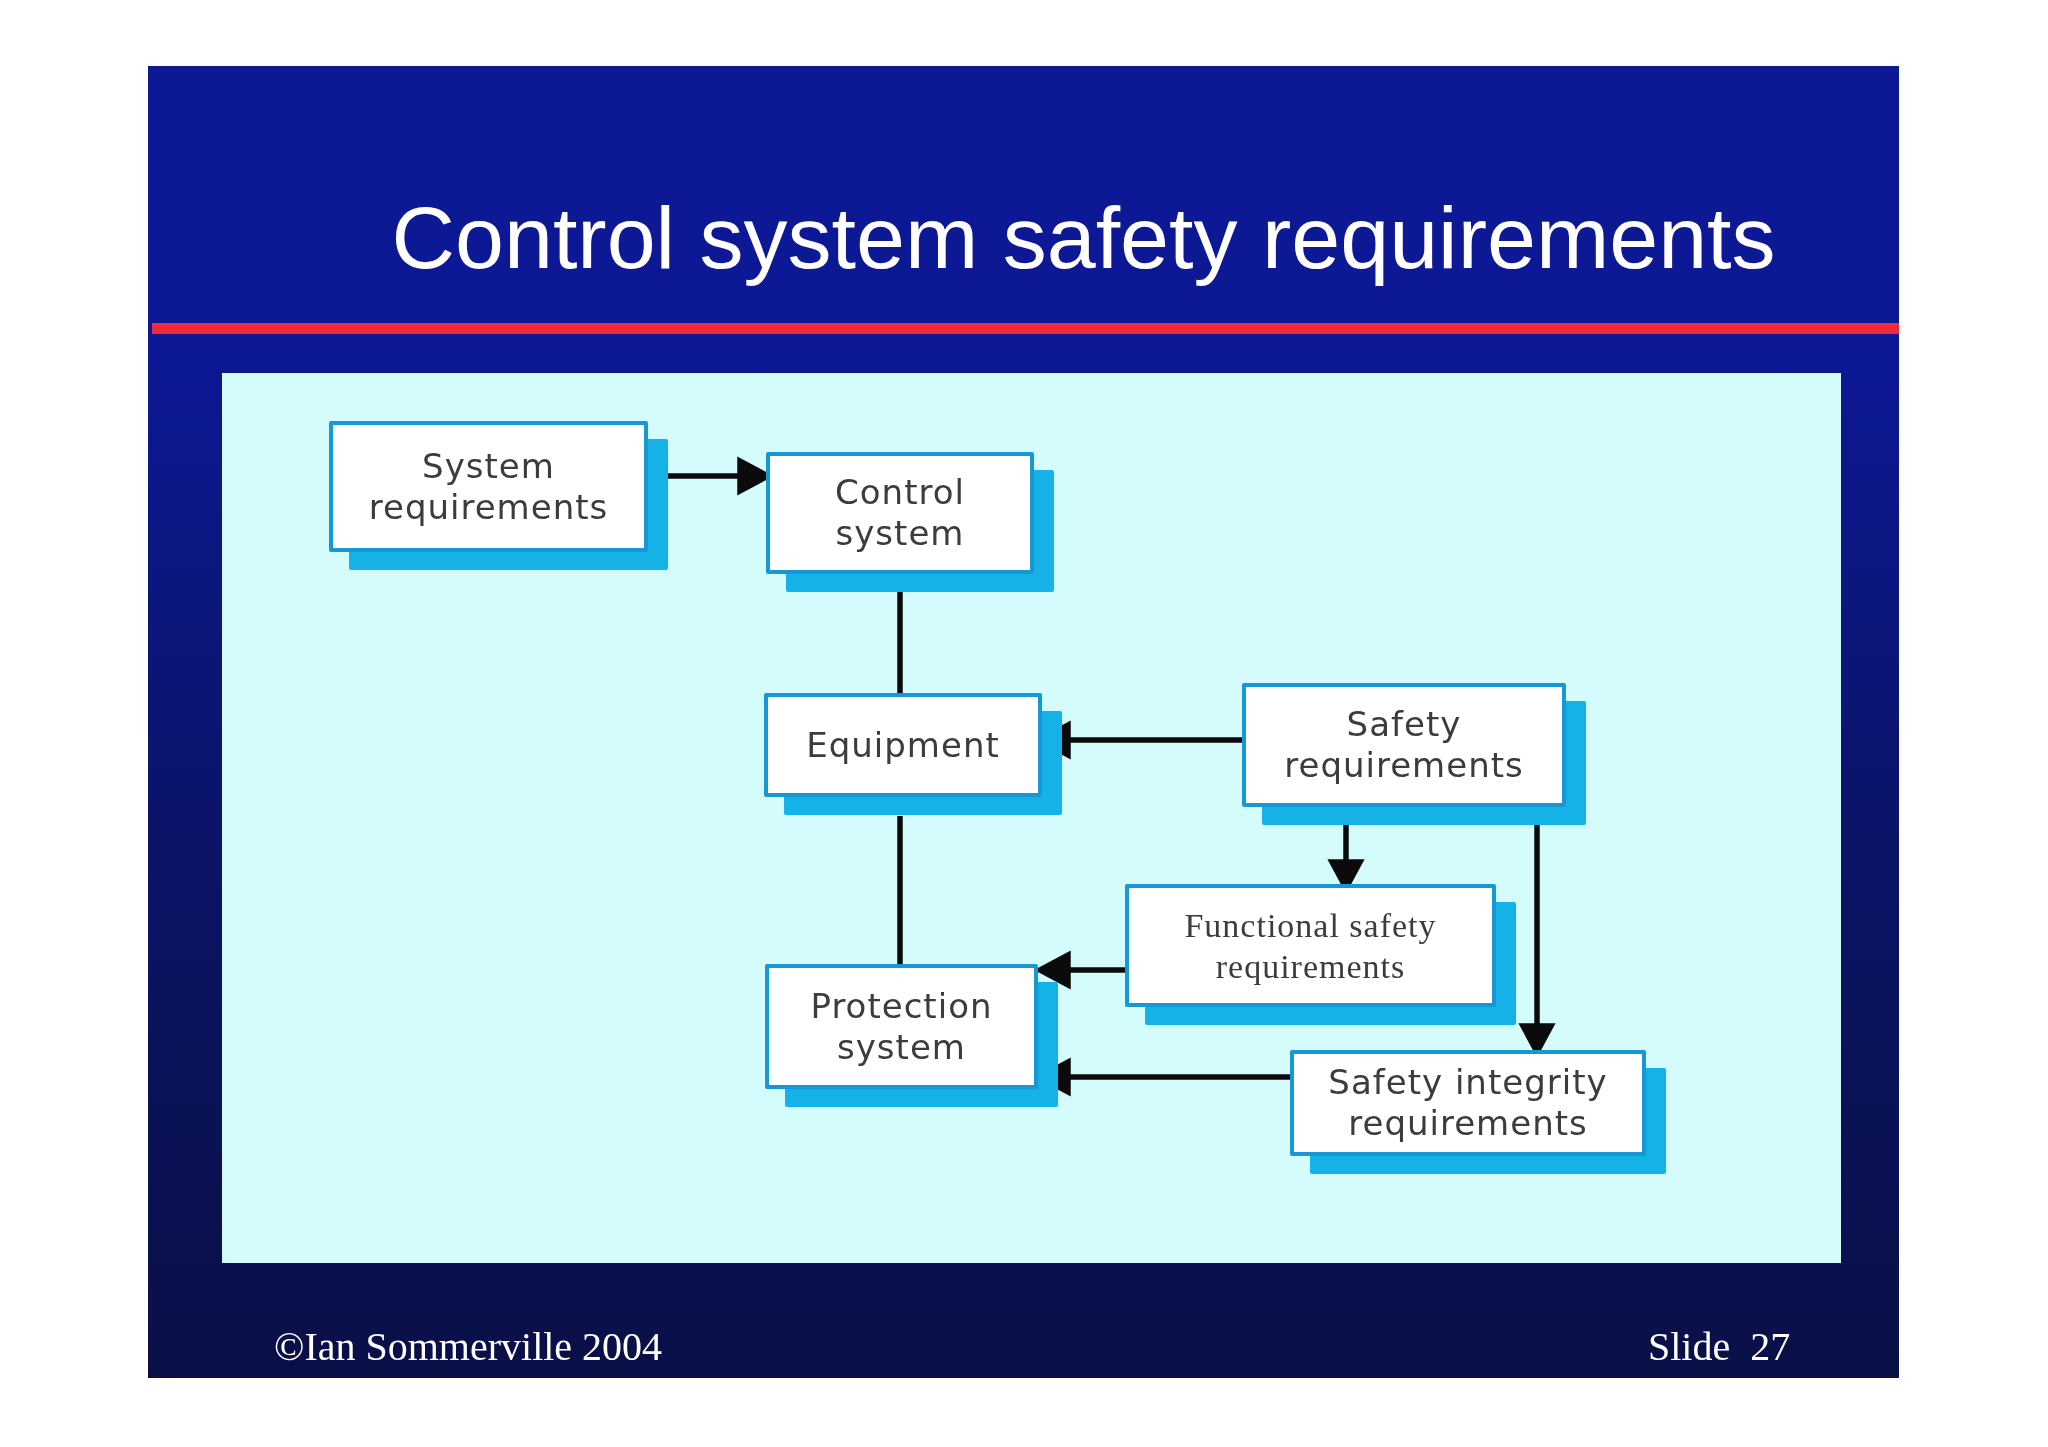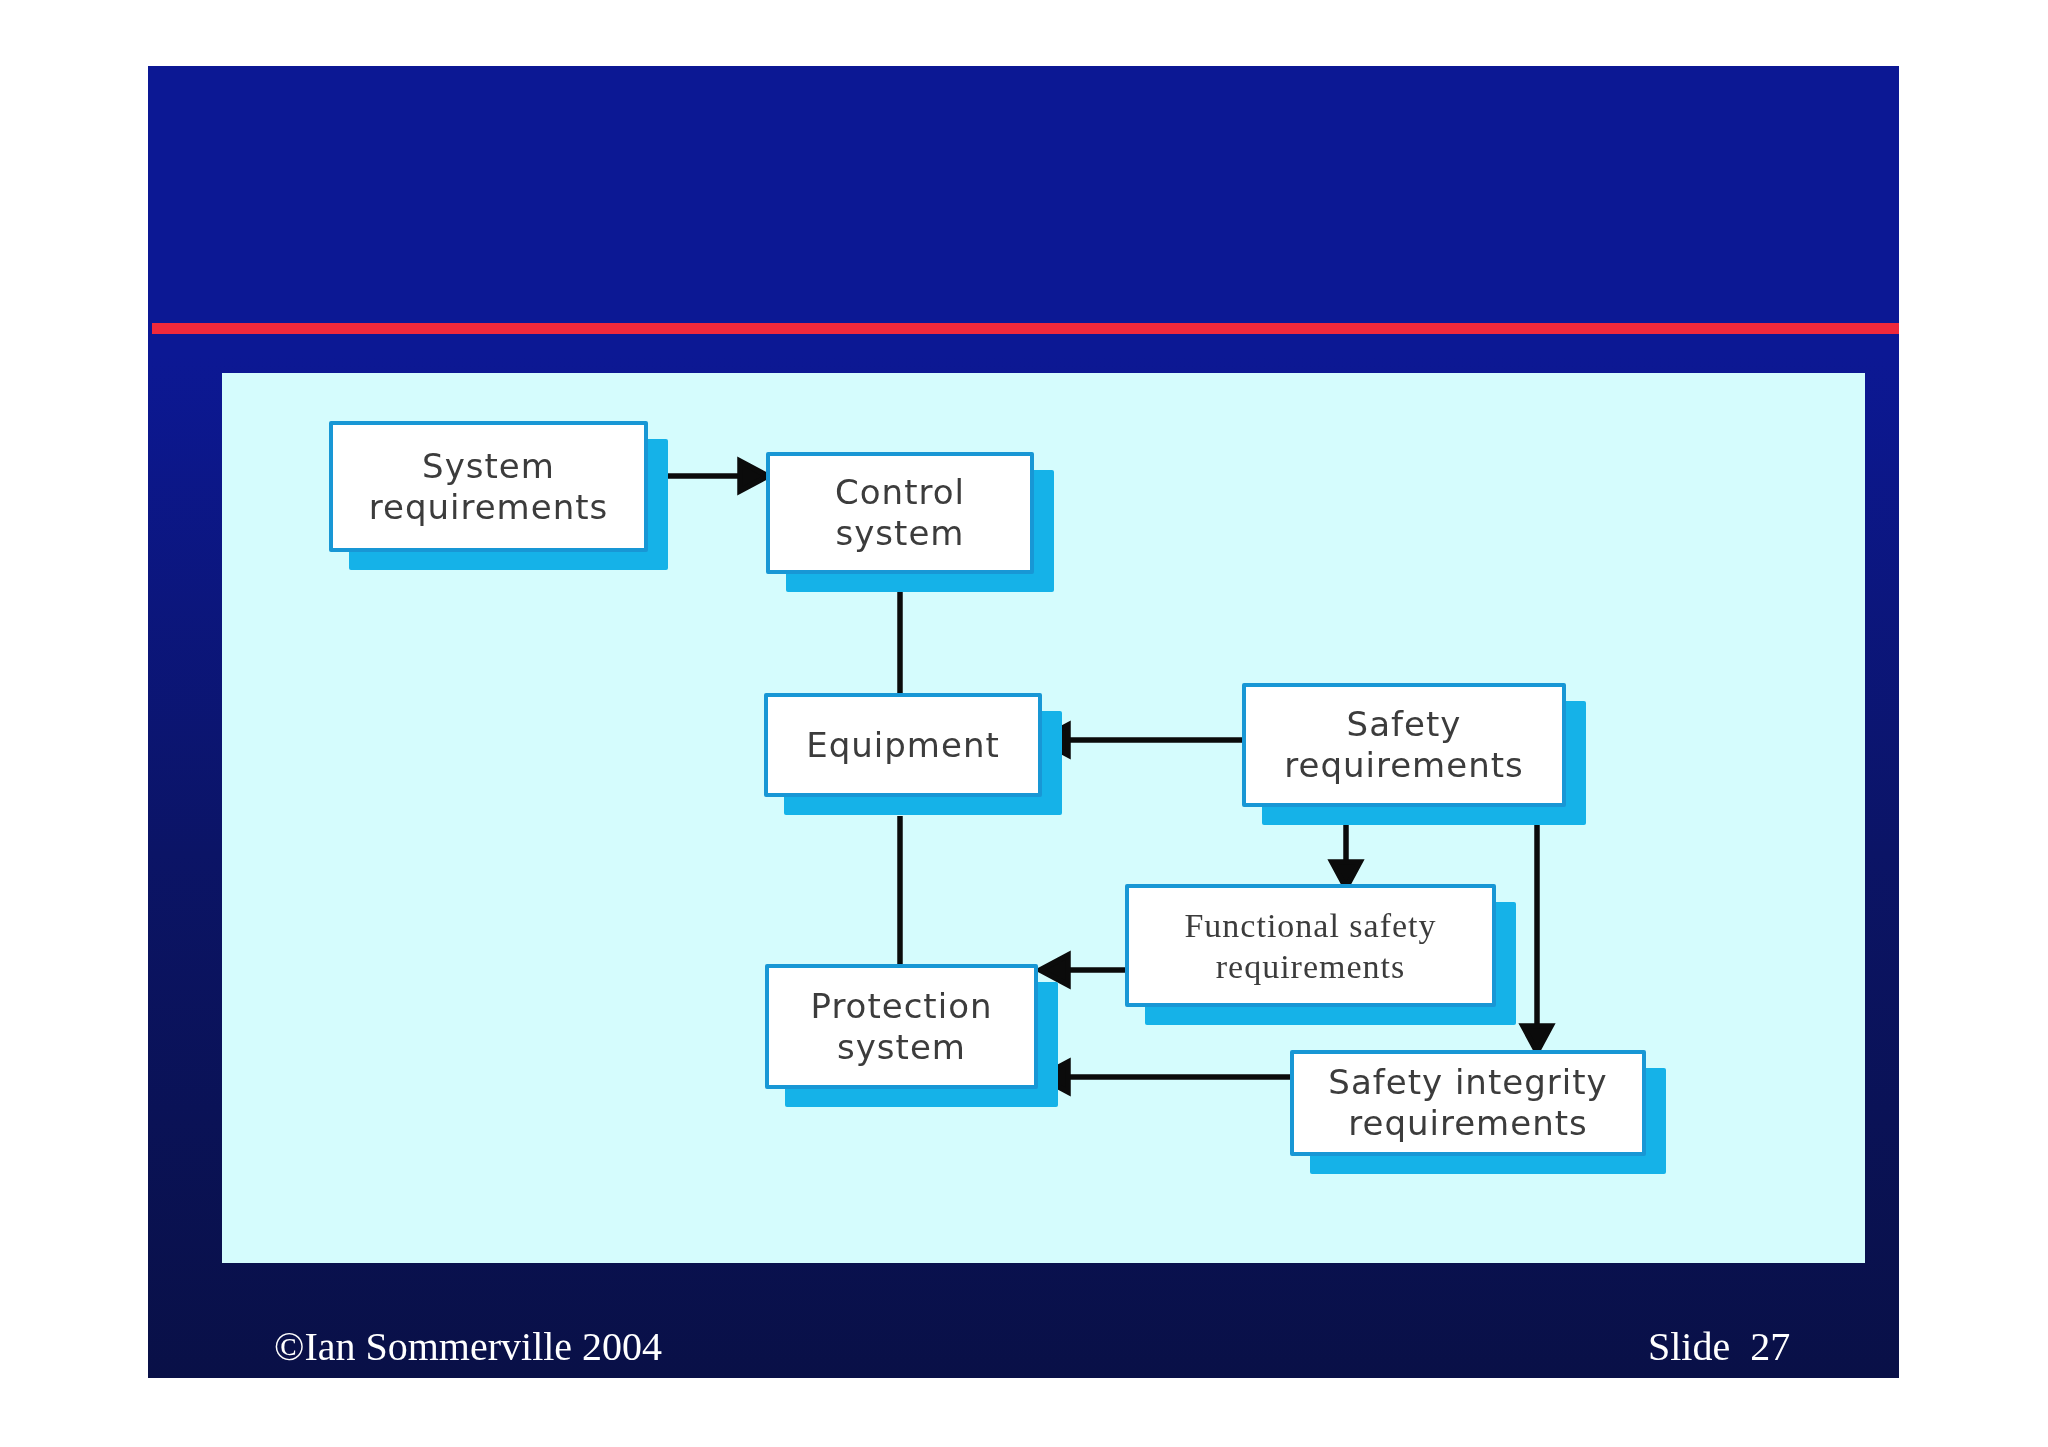--- a/index.html
+++ b/index.html
@@ -4,21 +4,21 @@
 <style>
   html,body{margin:0;padding:0;background:#ffffff;}
   .stage{position:relative;width:2048px;height:1447px;background:#ffffff;overflow:hidden;
          font-family:"Liberation Sans",sans-serif;}
   .slide{position:absolute;left:148px;top:66px;width:1751px;height:1312px;
          background:linear-gradient(180deg,#0c1894 0%,#0c1894 22%,#0b1466 60%,#091047 100%);}
   .slide-title{position:absolute;left:0;right:0;top:116px;padding-left:120px;
                text-align:center;color:#ffffff;font-size:88px;line-height:112px;
                font-weight:400;white-space:nowrap;}
   .accent-line{position:absolute;left:4px;right:0;top:257px;height:11px;background:#f0293b;}
-  .diagram{position:absolute;left:74px;top:307px;width:1619px;height:890px;background:#d5fcfd;padding-left:24px;}
+  .diagram{position:absolute;left:74px;top:307px;width:1619px;height:890px;background:#d5fcfd;}
   .connectors{position:absolute;left:0;top:0;width:1619px;height:890px;}
   .dbox{position:absolute;box-sizing:border-box;background:#ffffff;
         border:4px solid #1897d5;border-radius:2px;
         box-shadow:20px 18px 0 #15b2e8;
         display:flex;flex-direction:column;align-items:center;justify-content:center;
         font-family:"DejaVu Sans",sans-serif;font-size:34px;line-height:41px;
         letter-spacing:1px;color:#3c3c3c;text-align:center;}
   .dbox div{display:block;}
   .footer-item{position:absolute;top:1256px;height:50px;color:#ffffff;
                font-family:"Liberation Serif",serif;font-size:40px;line-height:50px;
@@ -26,20 +26,21 @@
   .footer-copyright{left:126px;}
   .footer-center{left:1002px;transform:translateX(-50%);font-weight:bold;}
   .footer-slideno{left:1500px;}
 </style>
 </head>
 <body>
 
 <div class="stage">
   <div class="slide">
 
+    <div class="slide-title">Control system safety requirements</div>
     <div class="accent-line"></div>
 
     <div class="diagram">
 
       <svg class="connectors" viewBox="0 0 1619 890" xmlns="http://www.w3.org/2000/svg">
         <g stroke="#0b0b0b" stroke-width="5.5" fill="#0b0b0b">
           <g>
             <line x1="426" y1="103" x2="518" y2="103"></line>
             <polygon points="518,88 518,118 546,103"></polygon>
           </g>

